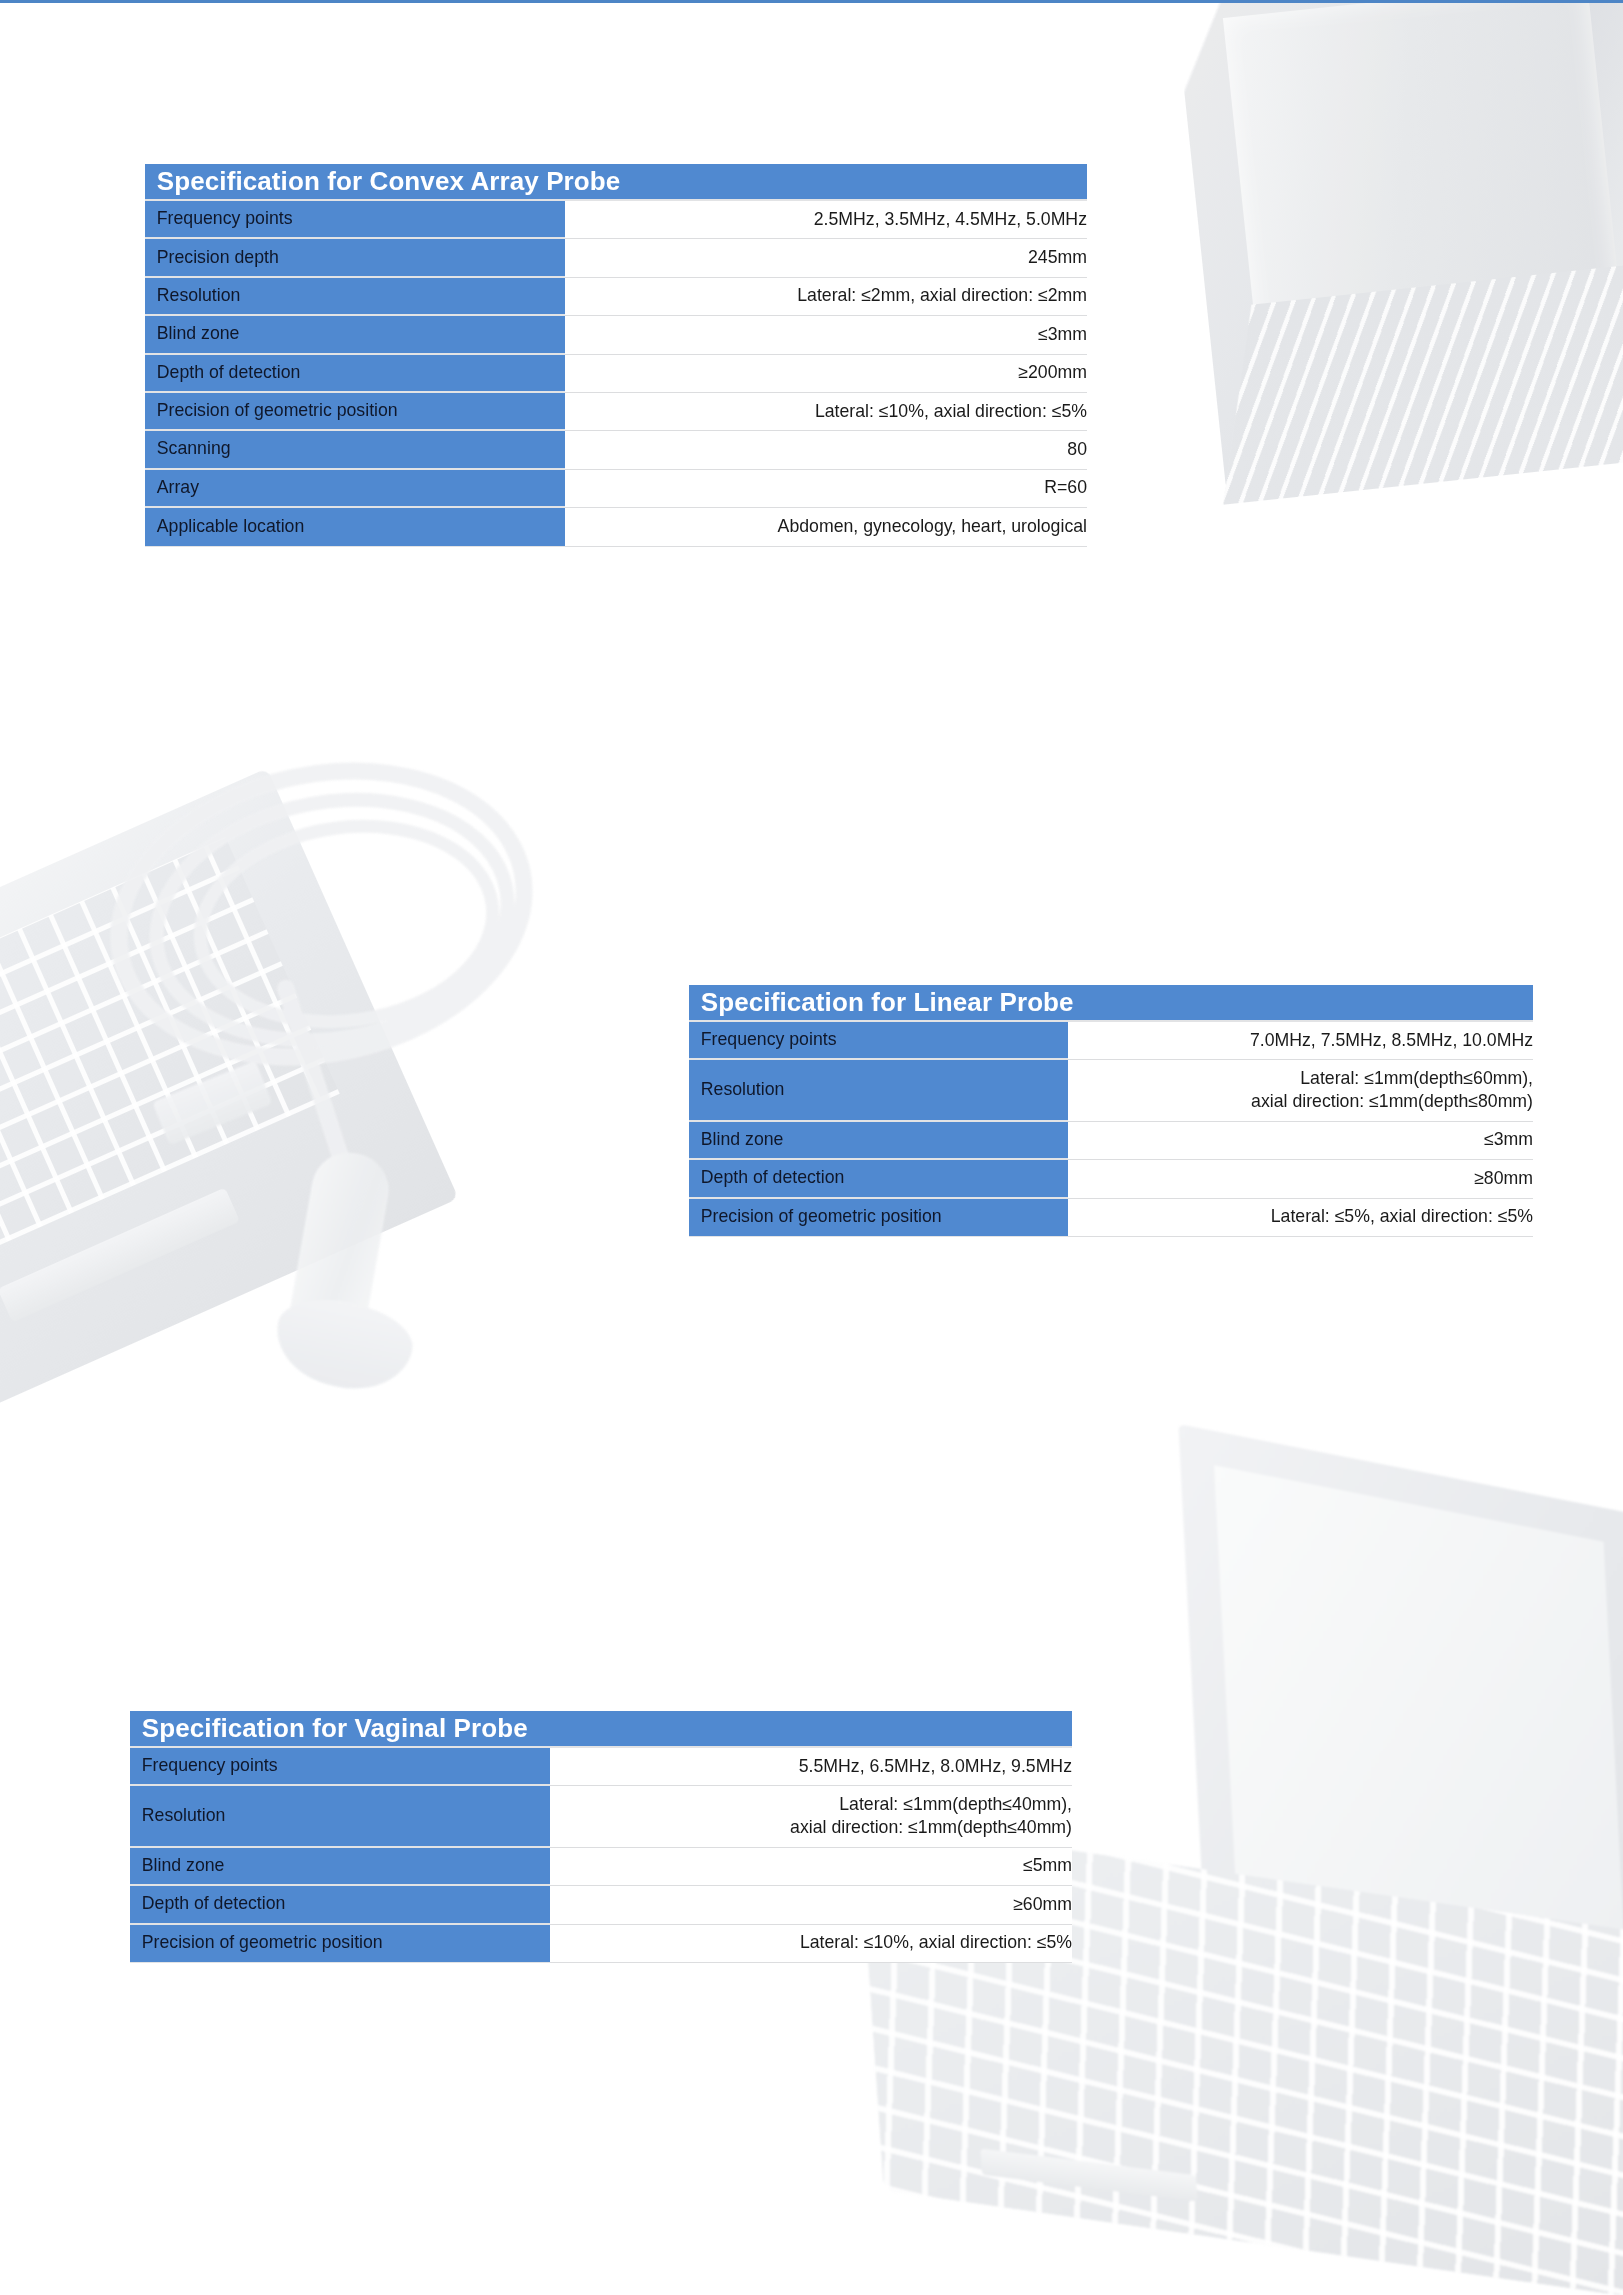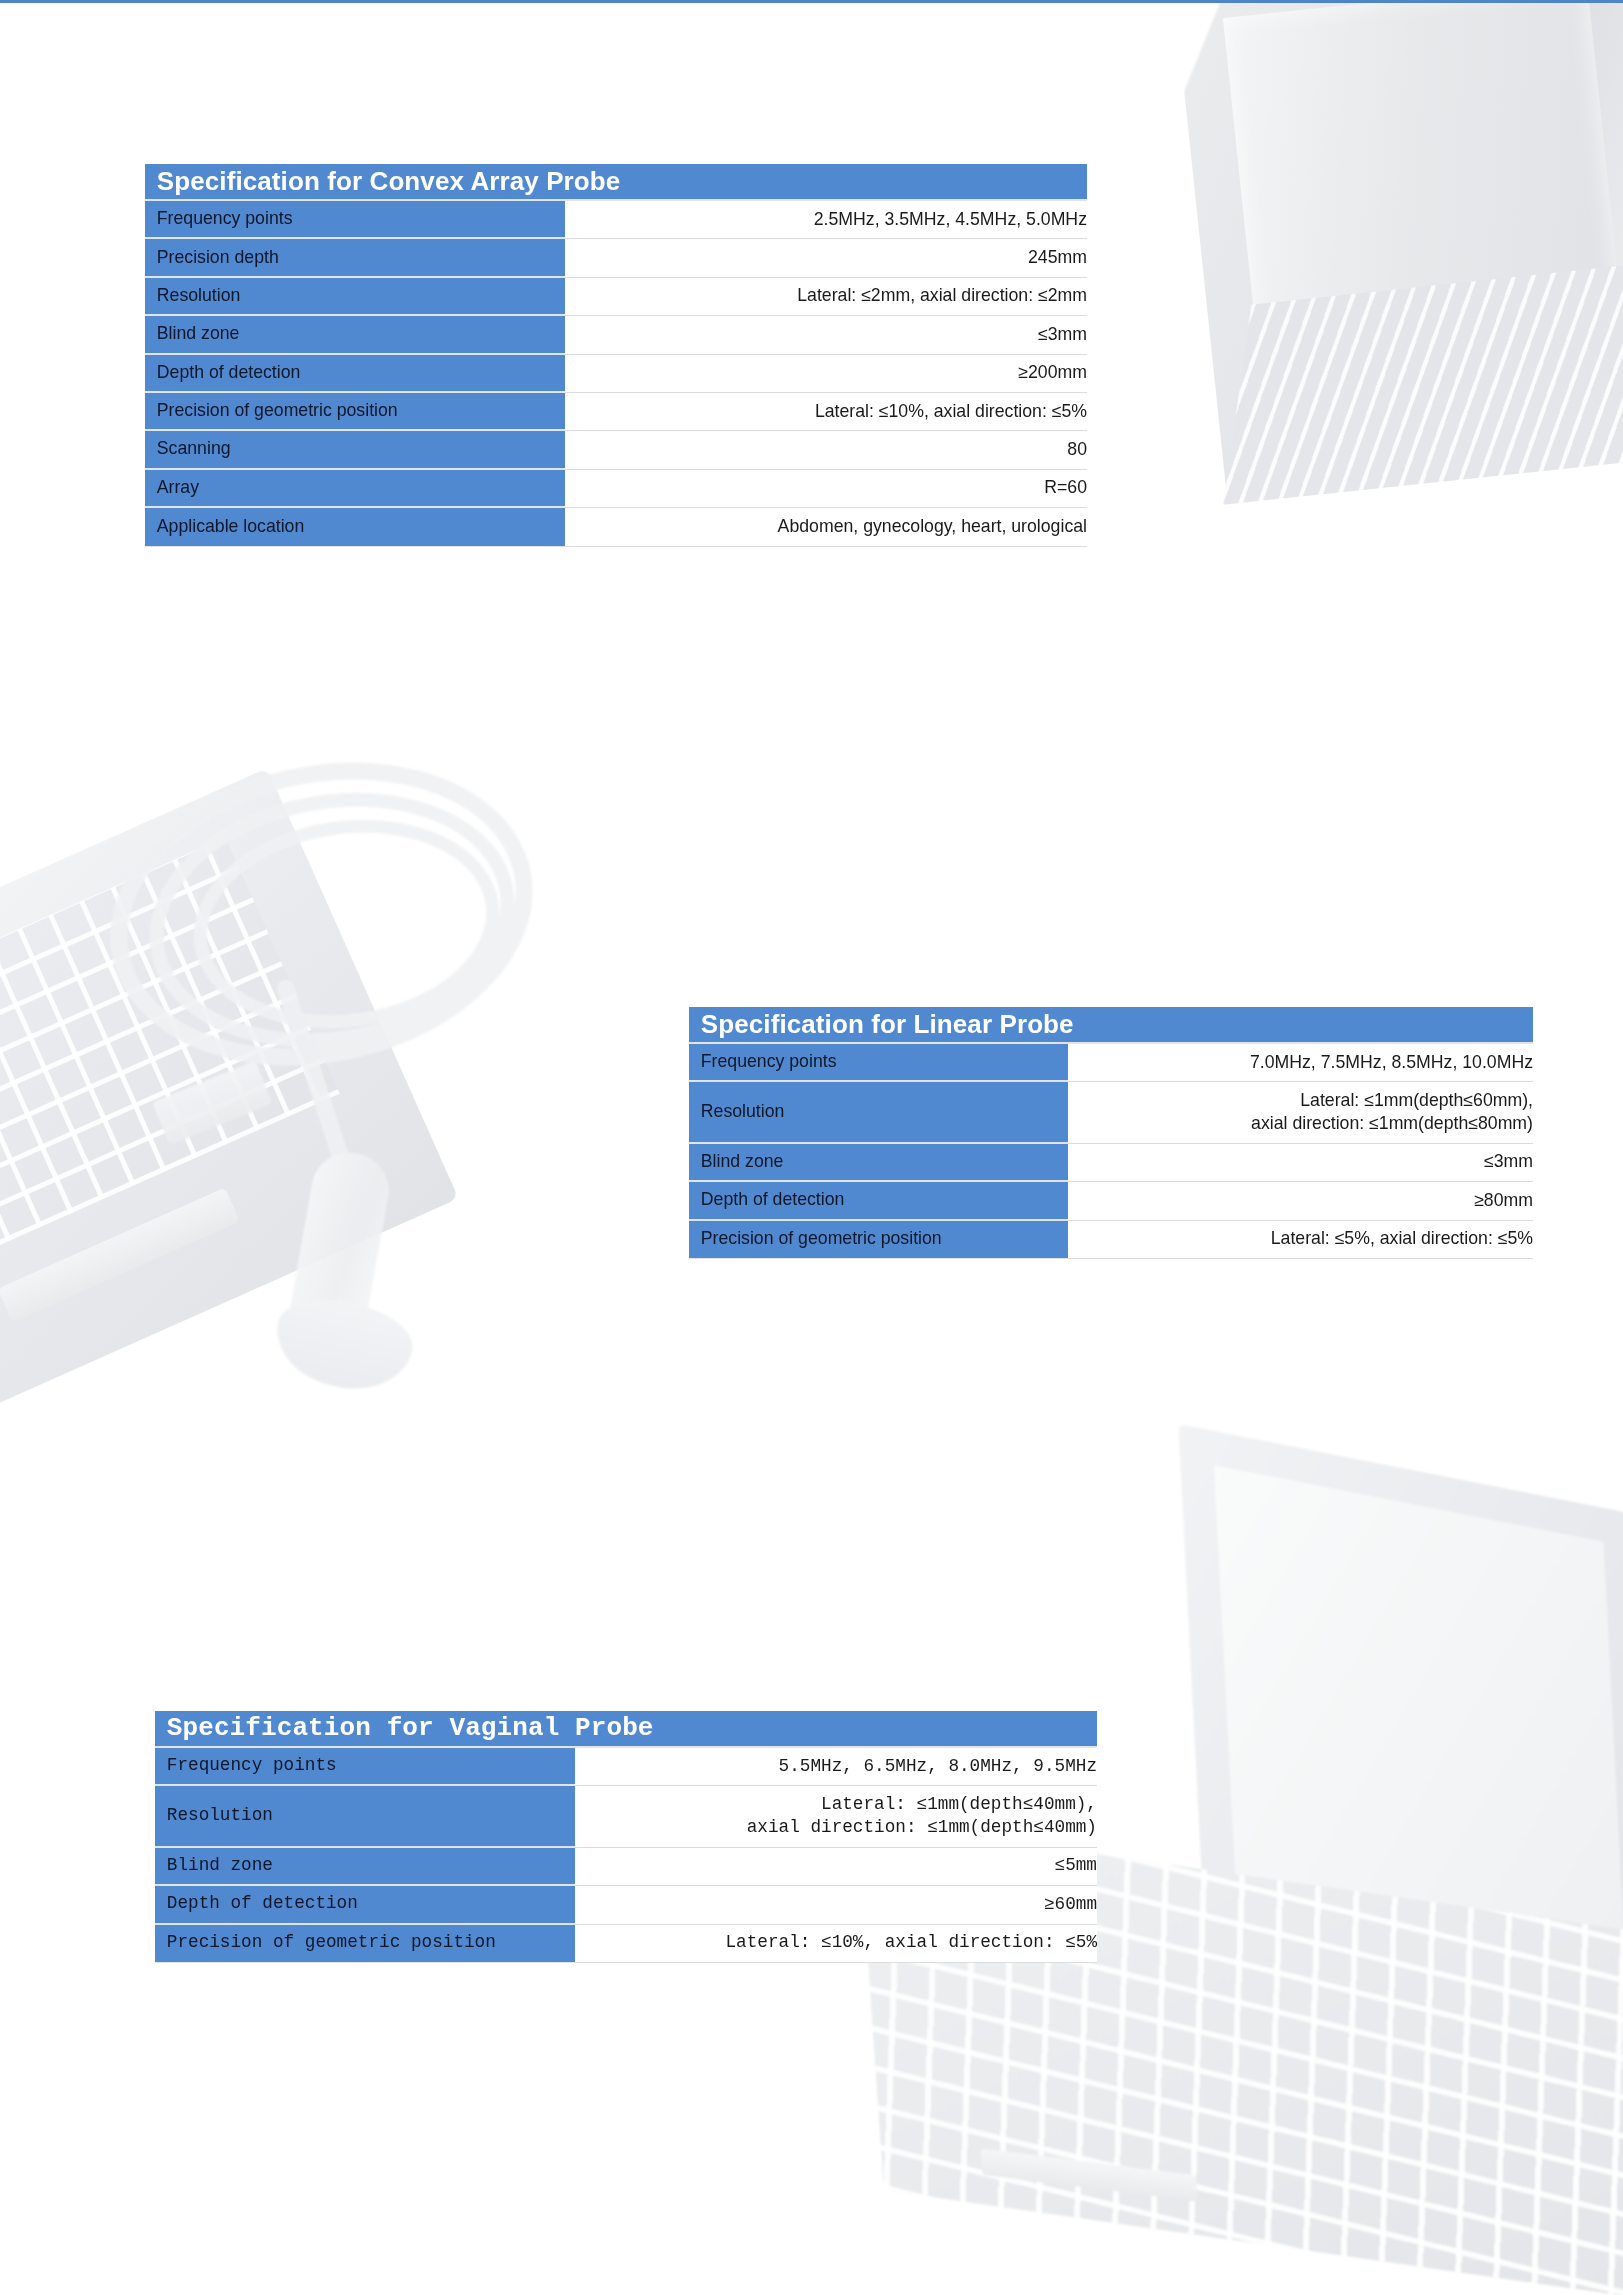--- a/index.html
+++ b/index.html
@@ -235,25 +235,25 @@
   }
   .spec-table tr:last-child td.k,
   .spec-table tr:last-child td.v { border-bottom-width: 1.3px; }
   .spec-table .v .line { display: block; white-space: nowrap; }
 
   
   #table-convex  { left: 145px;  top: 164px;  width: 942px; }
   #table-convex  col.c-k { width: 421px; }
   #table-convex  col.c-v { width: 522px; }
 
-  #table-linear  { left: 689px; top: 1007px; width: 844px; }
+  #table-linear  { left: 689px; top: 985px; width: 844px; }
   #table-linear  col.c-k { width: 379px; }
   #table-linear  col.c-v { width: 465px; }
 
-  #table-vaginal { left: 155px;  top: 1711px; width: 942px; font-family: Liberation Mono, monospace; }
+  #table-vaginal { left: 130px;  top: 1711px; width: 942px; }
   #table-vaginal col.c-k { width: 421px; }
   #table-vaginal col.c-v { width: 522px; }
 </style>
 </head>
 <body>
 
 <div class="bg-layer">
   <div class="ghost-laptop-tr"></div>
   <div class="ghost-laptop-ml"></div>
   <div class="ghost-probe">

